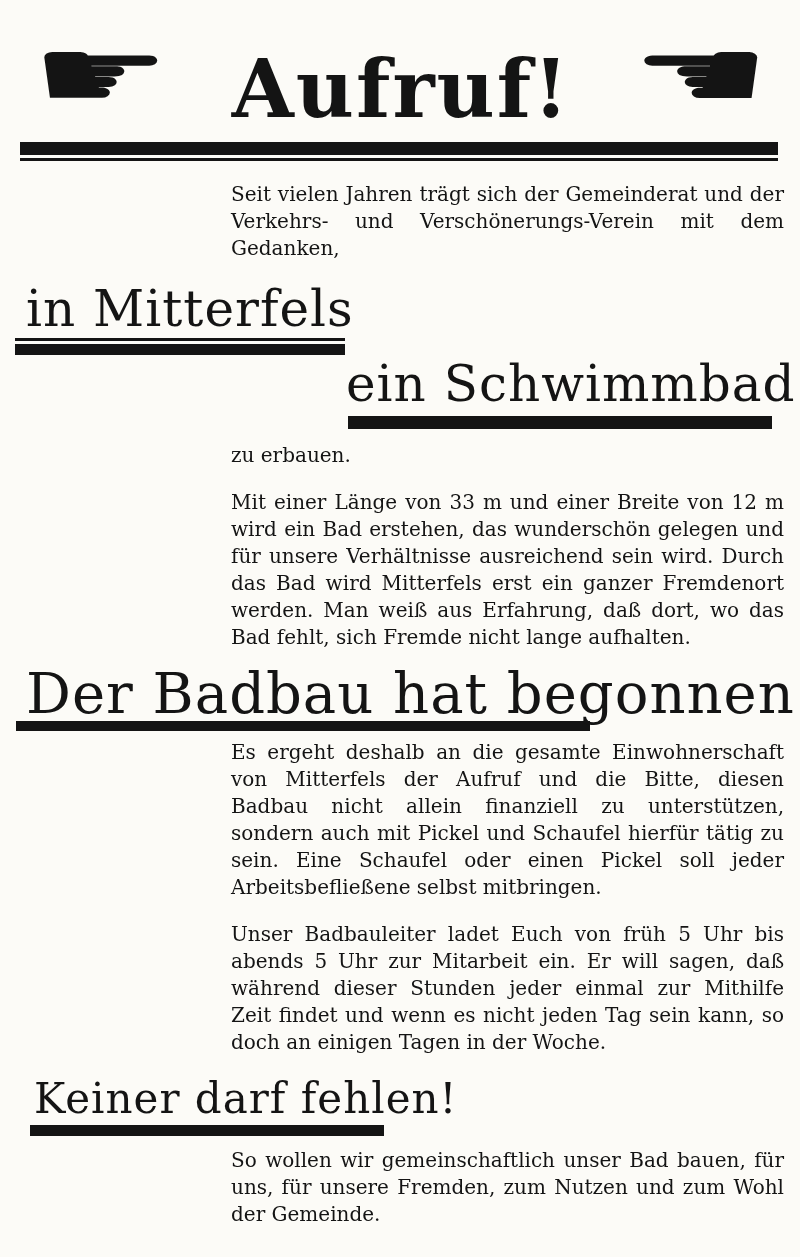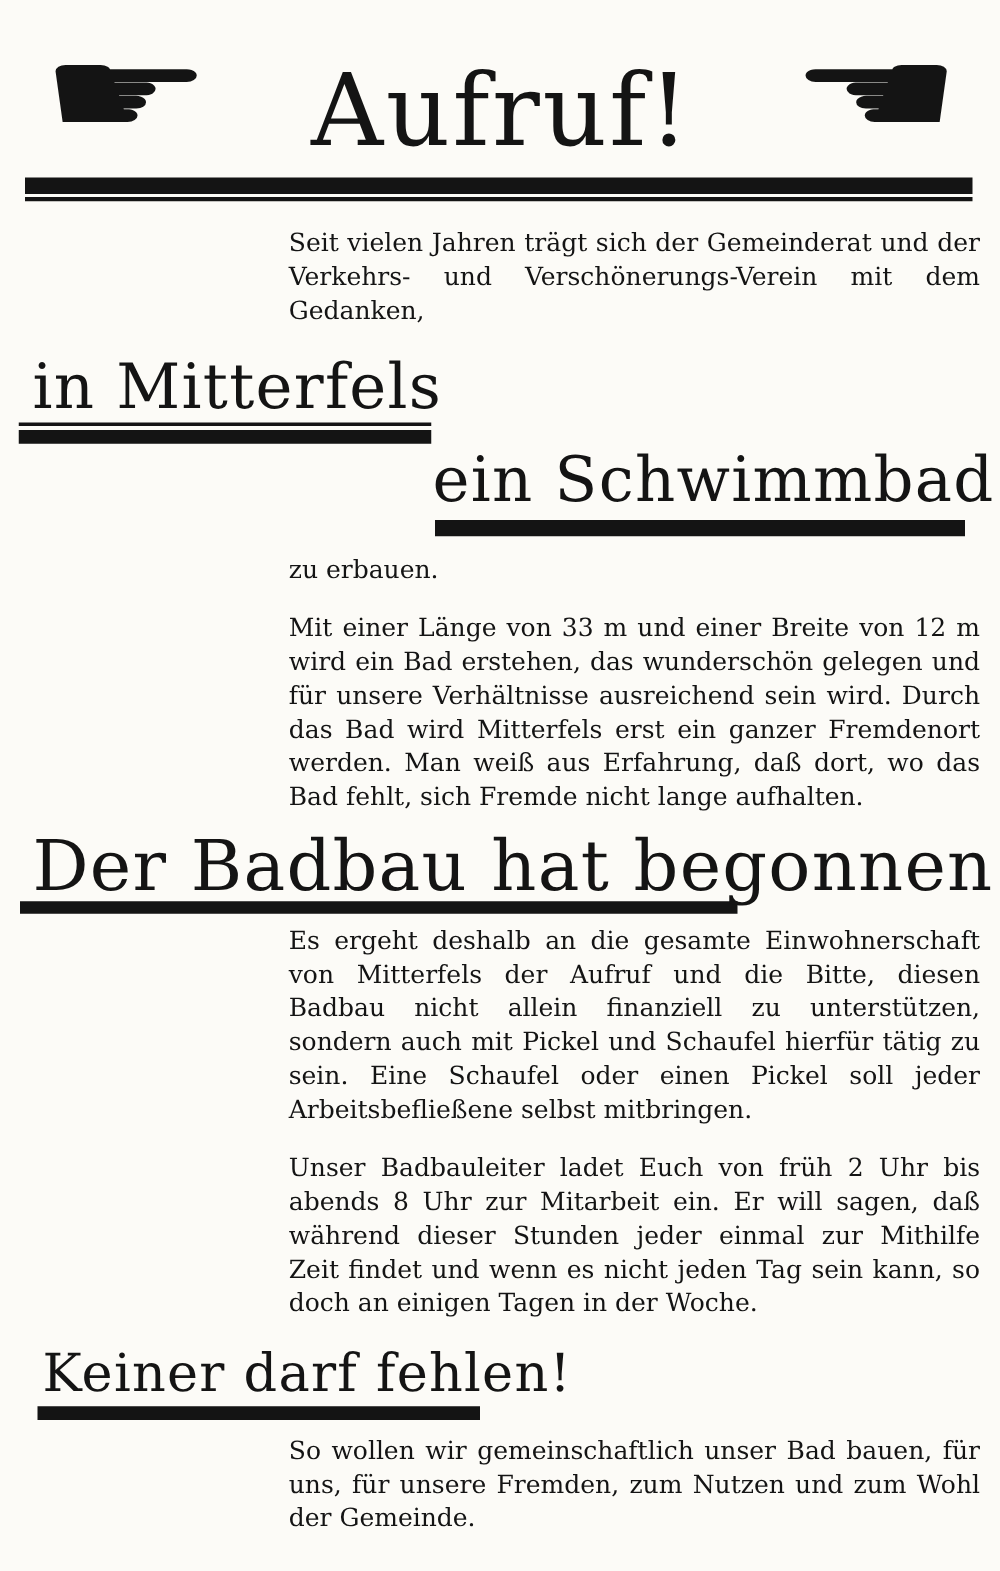--- a/index.html
+++ b/index.html
@@ -26,21 +26,21 @@
     font-size: 100px;
     line-height: 100px;
     display: inline-block;
     transform: scaleX(1.55);
     transform-origin: center;
   }
   .hand-left  { margin-left: 28px; }
   .hand-right { margin-right: 28px; }
   .title {
     font-size: 80px;
-    font-weight: normal;
+    font-weight: bold;
     line-height: 110px;
     letter-spacing: 2px;
     white-space: nowrap;
     margin-top: 27px;
   }
   .double-rule {
     margin: 8px 22px 0 20px;
     height: 19px;
     background: linear-gradient(to bottom,
       #141414 0px, #141414 13px,
@@ -111,21 +111,21 @@
 
   <p class="col para-build">zu erbauen.</p>
 
   <p class="col para-dimensions">Mit einer Länge von 33 m und einer Breite von 12 m wird ein Bad erstehen, das wunderschön gelegen und für unsere Verhältnisse ausreichend sein wird. Durch das Bad wird Mitterfels erst ein ganzer Fremdenort werden. Man weiß aus Erfahrung, daß dort, wo das Bad fehlt, sich Fremde nicht lange aufhalten.</p>
 
   <div class="headline h-started">Der Badbau hat begonnen!</div>
   <div class="bar-started"></div>
 
   <p class="col para-appeal">Es ergeht deshalb an die gesamte Einwohnerschaft von Mitterfels der Aufruf und die Bitte, diesen Badbau nicht allein finanziell zu unterstützen, sondern auch mit Pickel und Schaufel hierfür tätig zu sein. Eine Schaufel oder einen Pickel soll jeder Arbeitsbefließene selbst mitbringen.</p>
 
-  <p class="col para-leader">Unser Badbauleiter ladet Euch von früh 2 Uhr bis abends 8 Uhr zur Mitarbeit ein. Er will sagen, daß während dieser Stunden jeder einmal zur Mithilfe Zeit findet und wenn es nicht jeden Tag sein kann, so doch an einigen Tagen in der Woche.</p>
+  <p class="col para-leader">Unser Badbauleiter ladet Euch von früh 5 Uhr bis abends 5 Uhr zur Mitarbeit ein. Er will sagen, daß während dieser Stunden jeder einmal zur Mithilfe Zeit findet und wenn es nicht jeden Tag sein kann, so doch an einigen Tagen in der Woche.</p>
 
 
   <div class="headline h-nobody">Keiner darf fehlen!</div>
   <div class="bar-nobody"></div>
 
   <p class="col para-closing">So wollen wir gemeinschaftlich unser Bad bauen, für uns, für unsere Fremden, zum Nutzen und zum Wohl der Gemeinde.</p>
 
 </div>
 
 </body></html>

